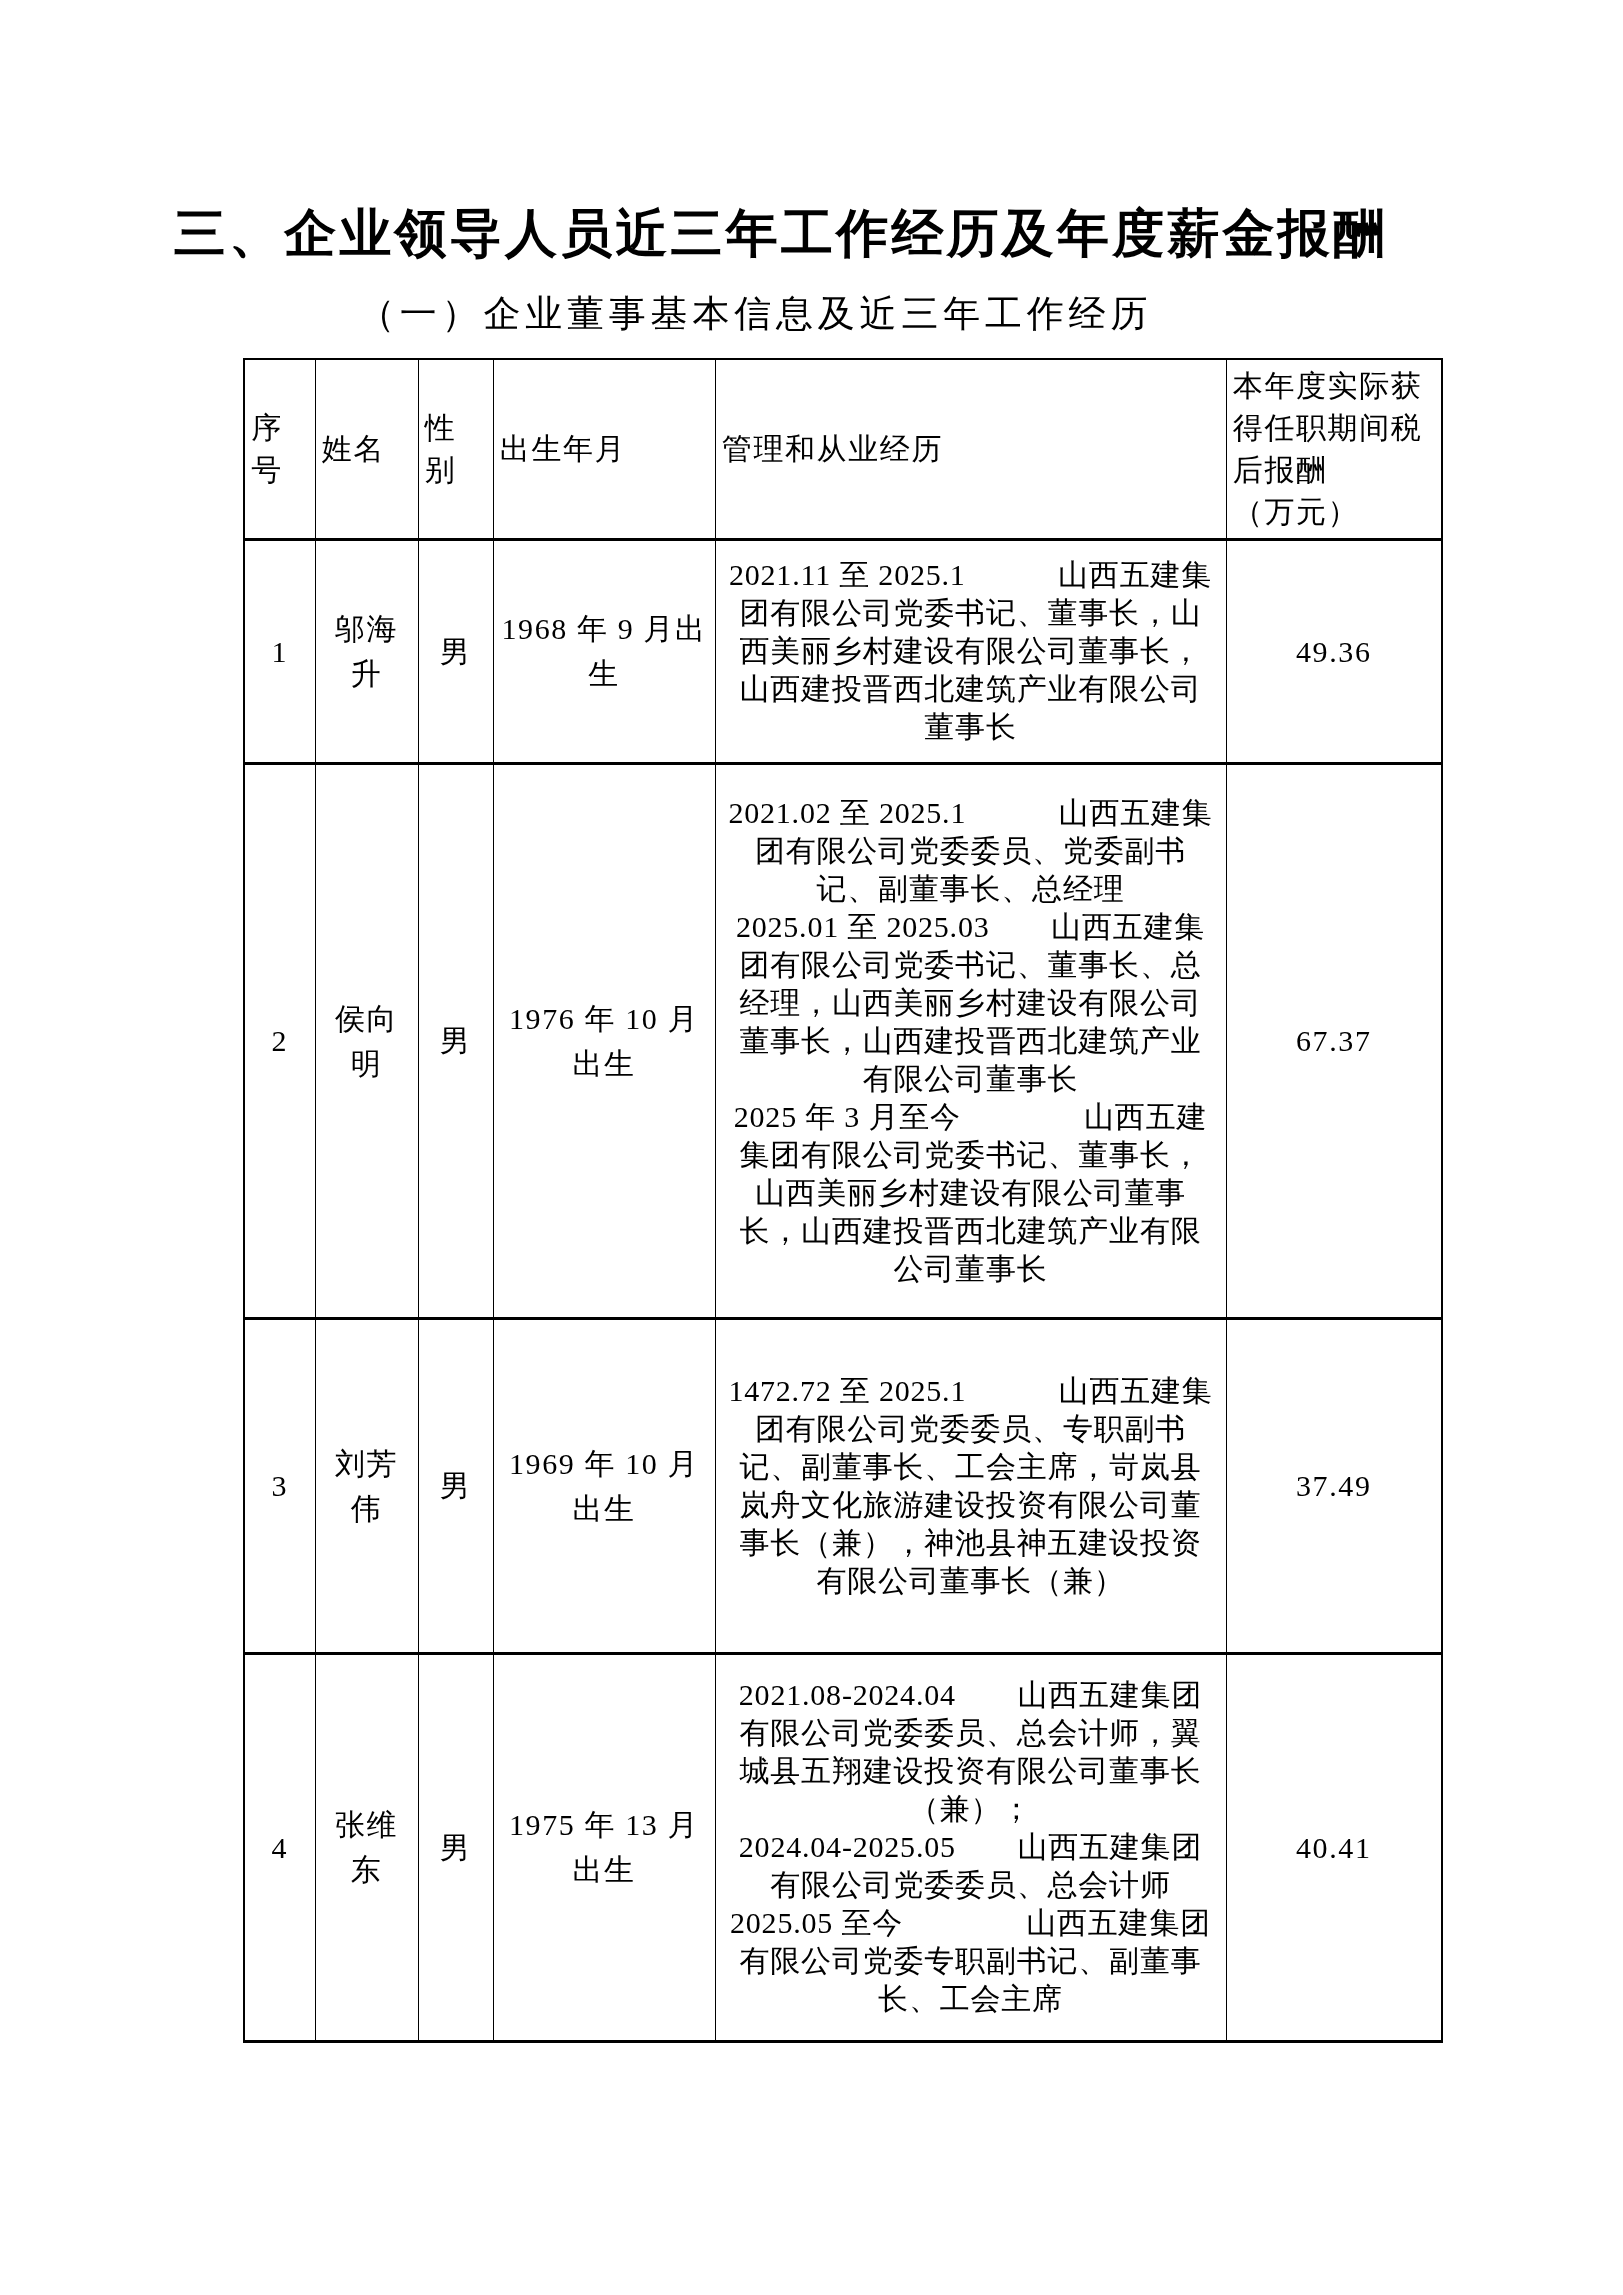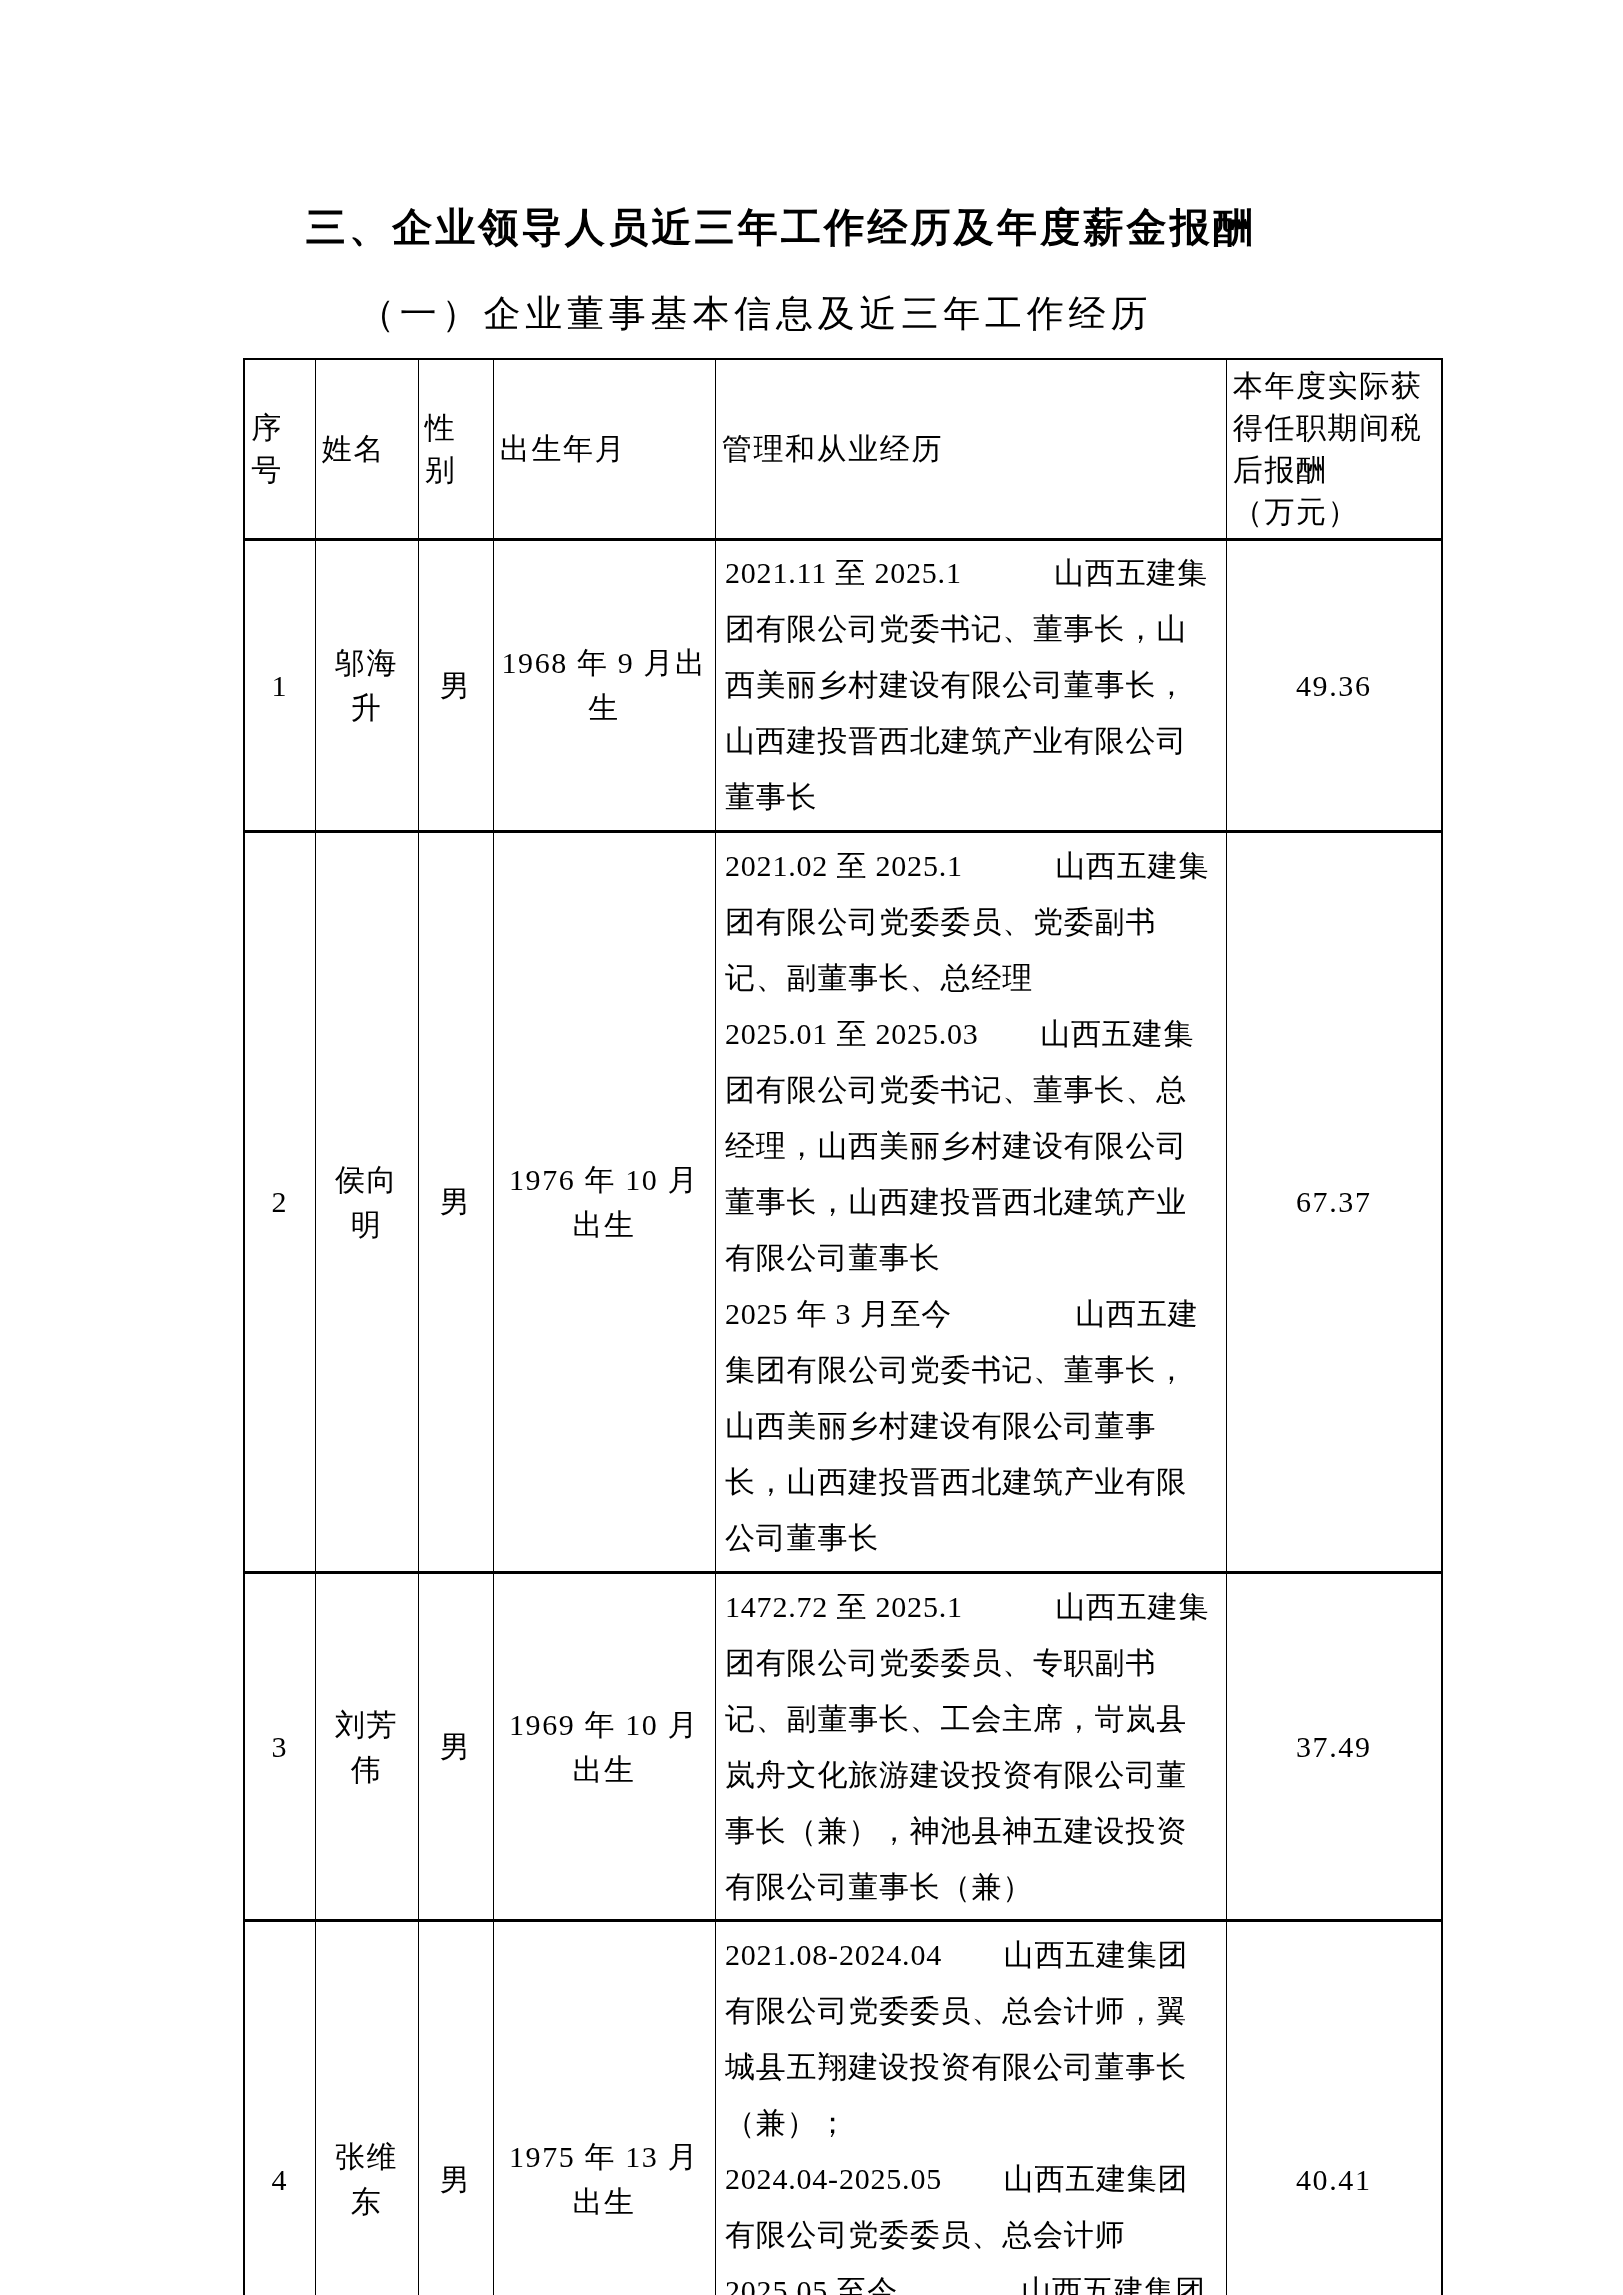--- a/index.html
+++ b/index.html
@@ -12,22 +12,22 @@
     font-family: "Liberation Serif", "DejaVu Serif", serif;
     overflow: hidden;
   }
   .title {
     position: absolute;
     left: 0;
     top: 203px;
     width: 1562px;
     margin: 0;
     text-align: center;
-    font-family: Liberation Sans, sans-serif;
-    font-size: 40px;
+    font-family: Liberation Serif, serif;
+    font-size: 52px;
     font-weight: 700;
     letter-spacing: 3.2px;
     line-height: 1.2;
   }
   .subtitle {
     position: absolute;
     left: 358px;
     top: 292px;
     margin: 0;
     font-family: "Liberation Serif", "DejaVu Serif", serif;
@@ -65,24 +65,24 @@
     letter-spacing: 1.6px;
   }
   .directors td.c {
     text-align: center;
     vertical-align: middle;
     padding: 3.2px 6.3px;
     line-height: 1.5;
     letter-spacing: 1.6px;
   }
   .directors td.exp {
-    text-align: left;
+    text-align: center;
     vertical-align: middle;
     padding: 4.8px 9.5px;
-    line-height: 56px;
+    line-height: 38px;
     letter-spacing: 0.8px;
     white-space: pre-line;
     word-break: break-all;
   }
   .prewrap { white-space: pre-line; }
   .pay { letter-spacing: 4.8px; }
   .name { letter-spacing: 2.4px; margin-left: 34px; }
 </style>
 </head>
 <body>

